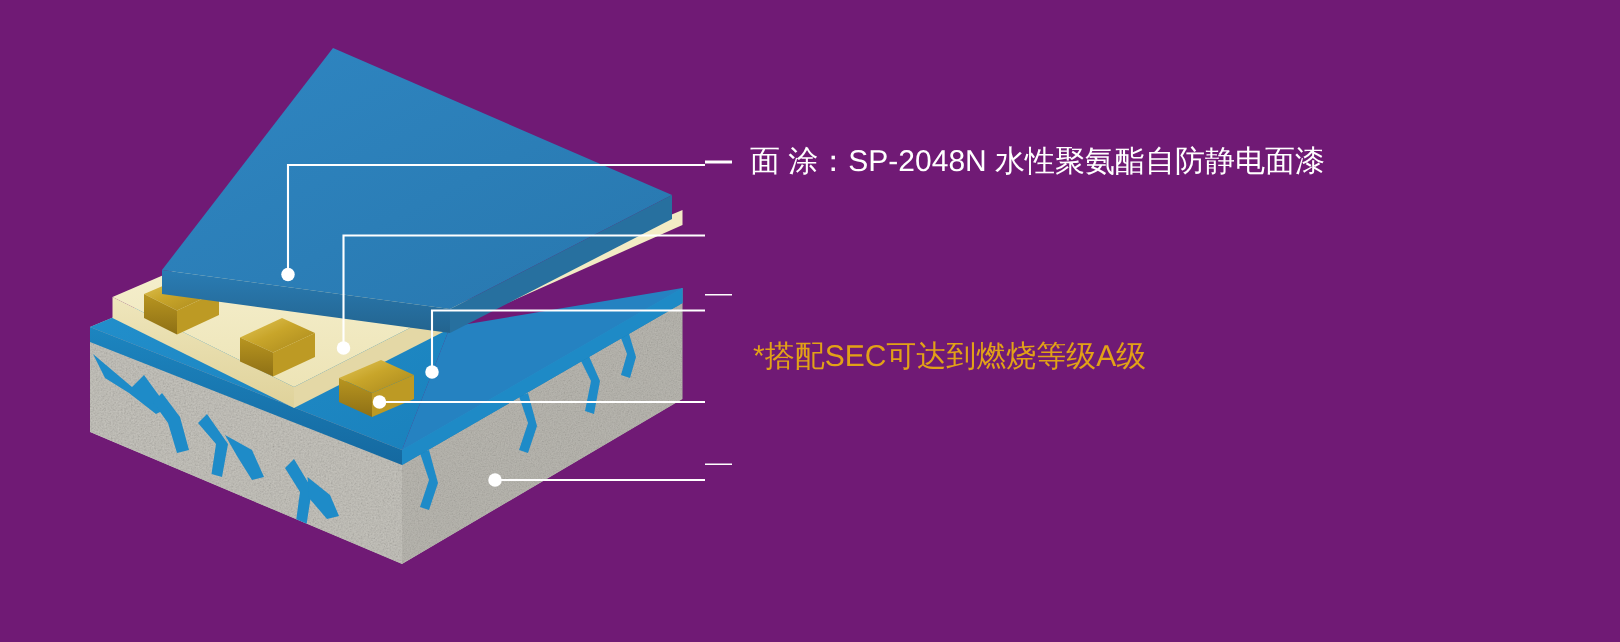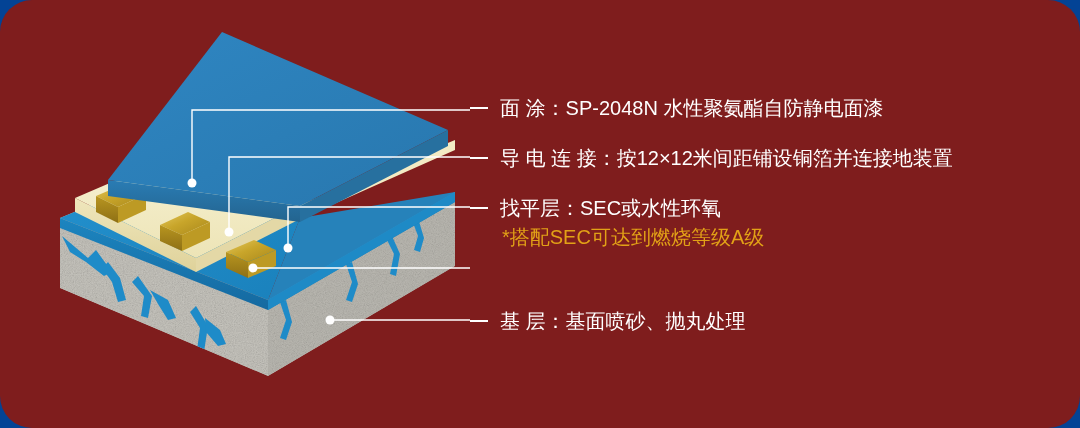--- a/index.html
+++ b/index.html
@@ -25,21 +25,21 @@
     color:#ffffff; font-size:20px; line-height:1.2; white-space:nowrap;
   }
   .note {
     position:absolute; color:#E2A117; font-size:20px;
     white-space:nowrap; letter-spacing:0;
   }
 </style>
 </head>
 <body style="background: rgb(3, 67, 149);">
 
-<div id="stage" style="background: #7f1d1d; border-radius: 32px;">
+<div id="stage" style="background: #701a75;">
 
   <svg id="slab" viewBox="0 0 500 410">
     <defs>
       <linearGradient id="gTop" x1="0" y1="0" x2="1" y2="1">
         <stop offset="0" stop-color="#2F86C2"></stop>
         <stop offset="0.55" stop-color="#2B7EB7"></stop>
         <stop offset="1" stop-color="#2877AE"></stop>
       </linearGradient>
       <linearGradient id="gTopEdge" x1="0" y1="0" x2="0" y2="1">
         <stop offset="0" stop-color="#2A7CB4"></stop>
@@ -205,32 +205,26 @@
     </g>
   </svg>
 
   <div id="labels">
 
     <div class="row" style="top:96px;">
       <span class="dash"></span>
       <span class="ltext">面 涂：SP-2048N 水性聚氨酯自防静电面漆</span>
     </div>
 
-    <div class="row" style="top:146px;">
-      <span class="dash"></span>
-      <span class="ltext">导 电 连 接：按12×12米间距铺设铜箔并连接地装置</span>
-    </div>
 
     <div class="row" style="top:196px;">
       <span class="dash"></span>
-      <span class="ltext">找平层：SEC或水性环氧</span>
     </div>
 
     <div class="note" style="top:224px; left:32px;">*搭配SEC可达到燃烧等级A级</div>
 
 
     <div class="row" style="top:309px;">
       <span class="dash"></span>
-      <span class="ltext">基 层：基面喷砂、抛丸处理</span>
     </div>
 
   </div>
 </div>
 
 </body></html>

